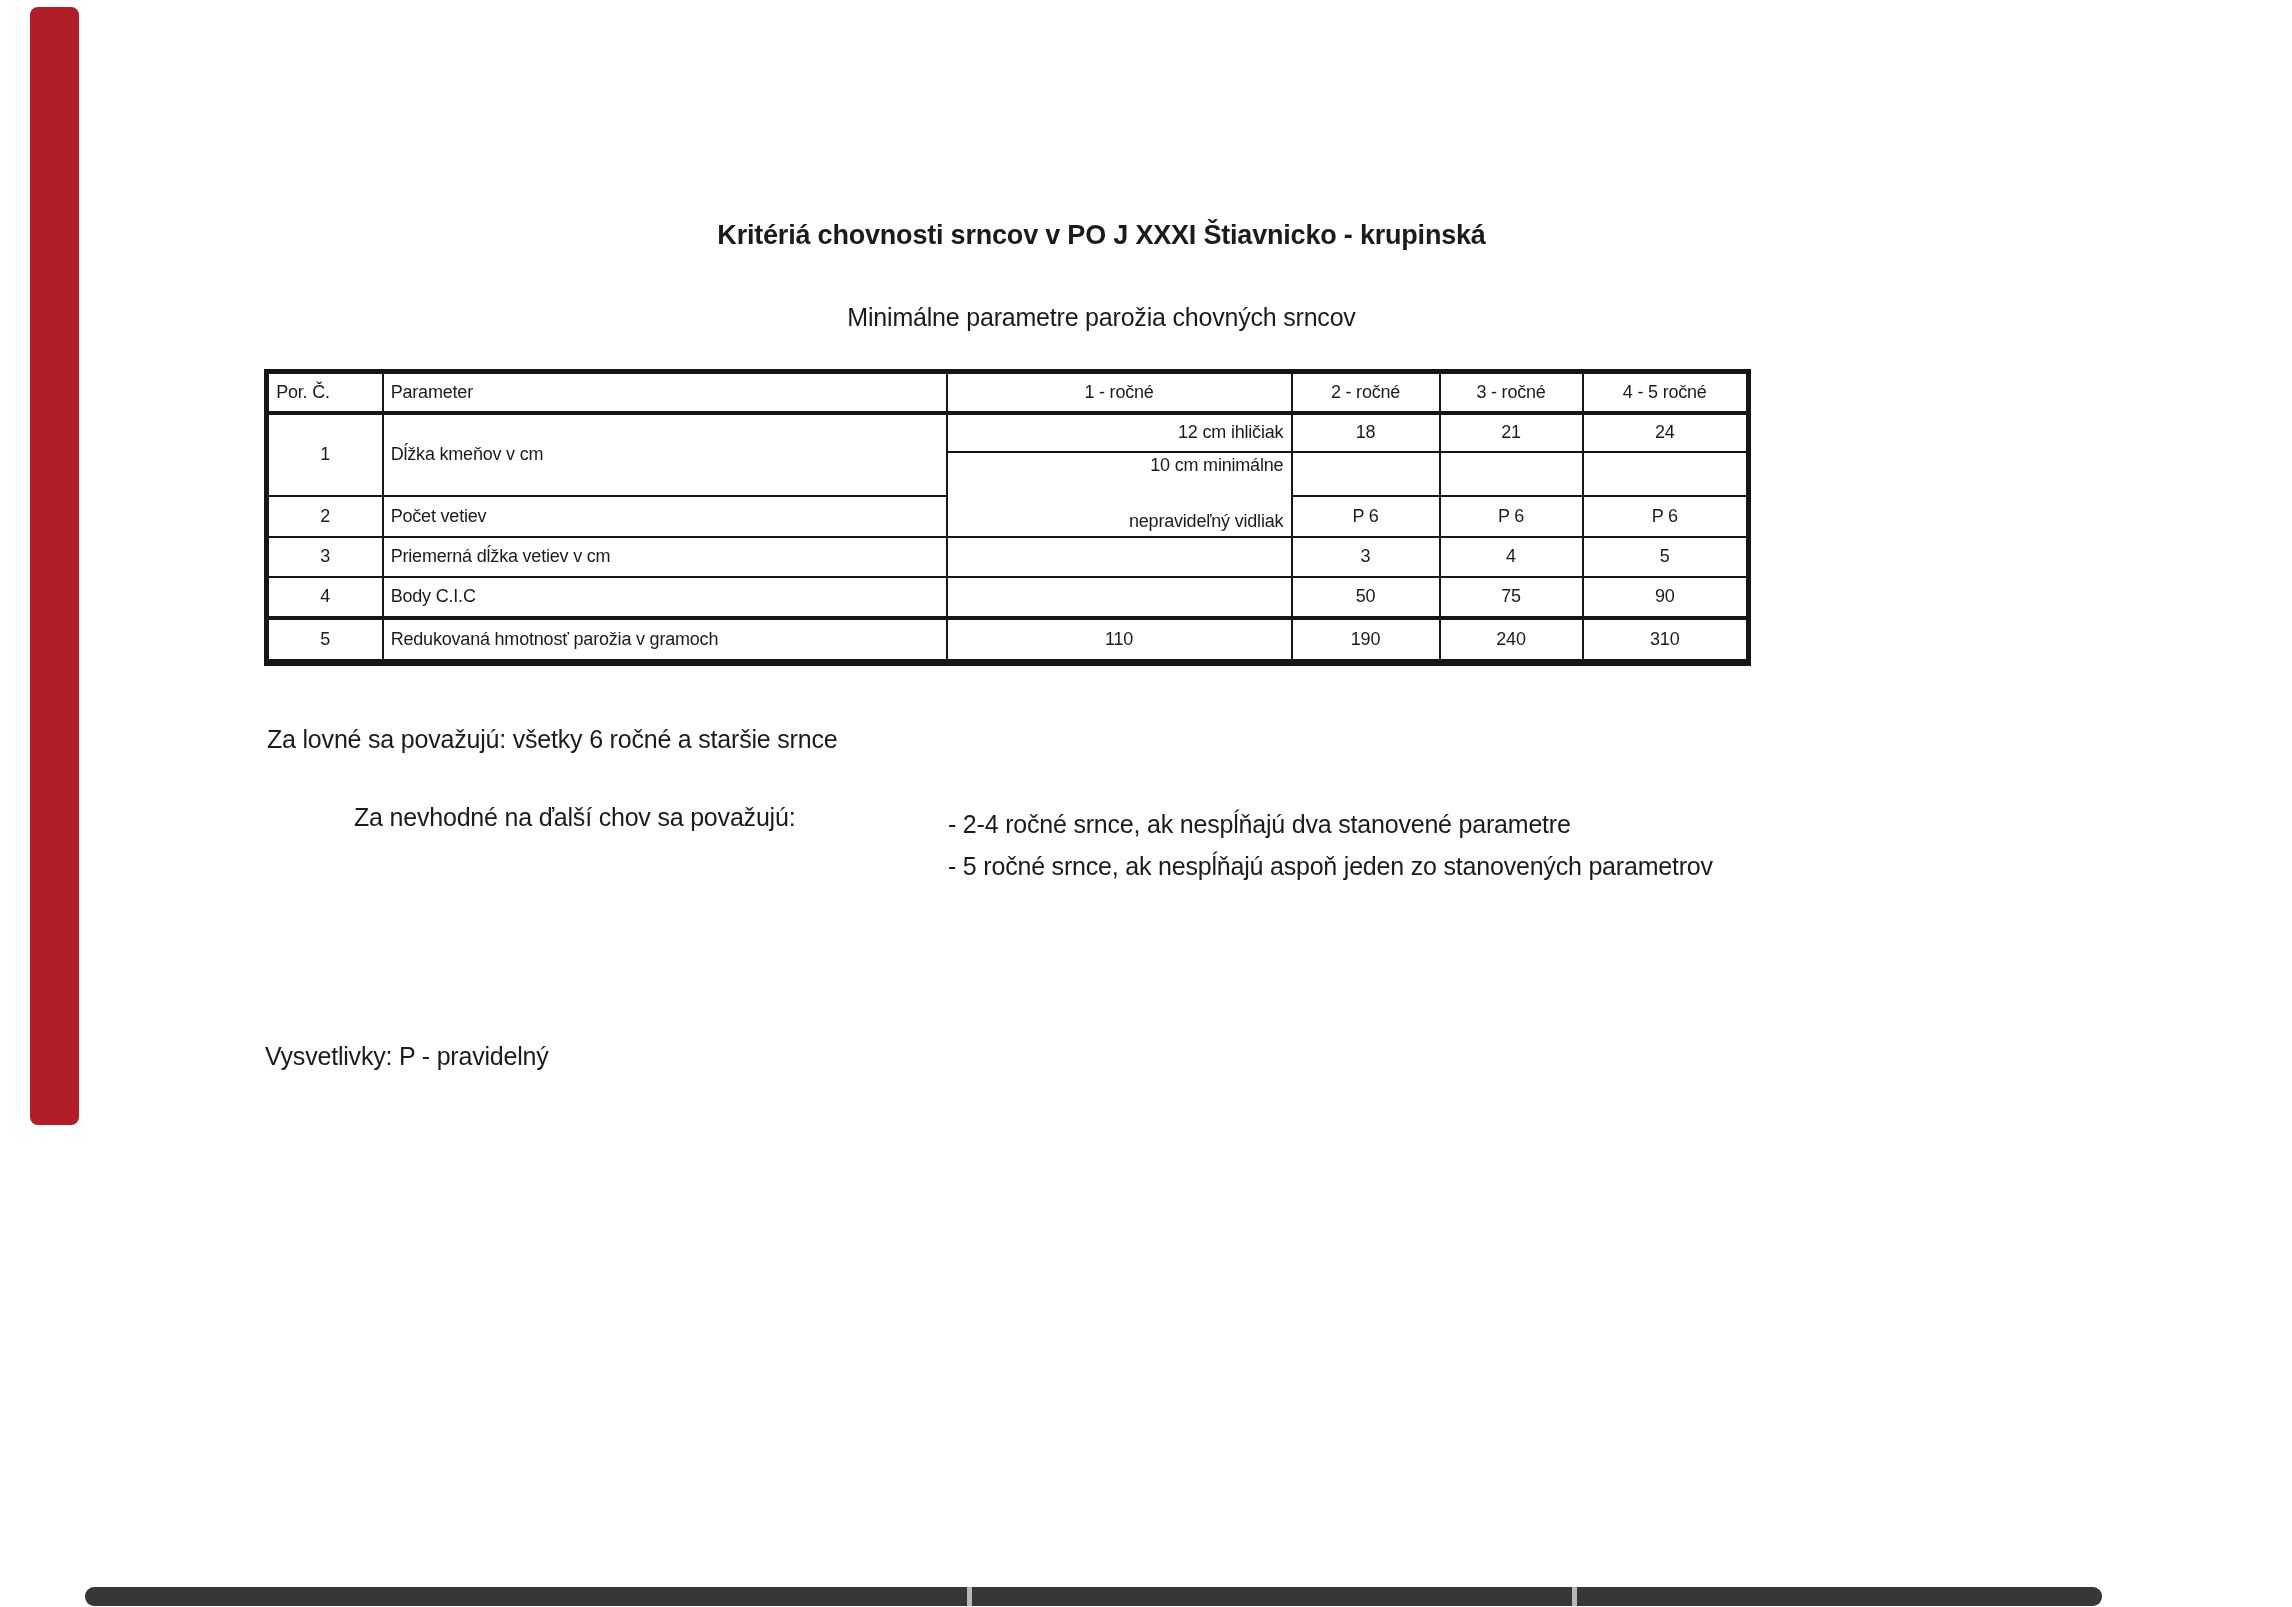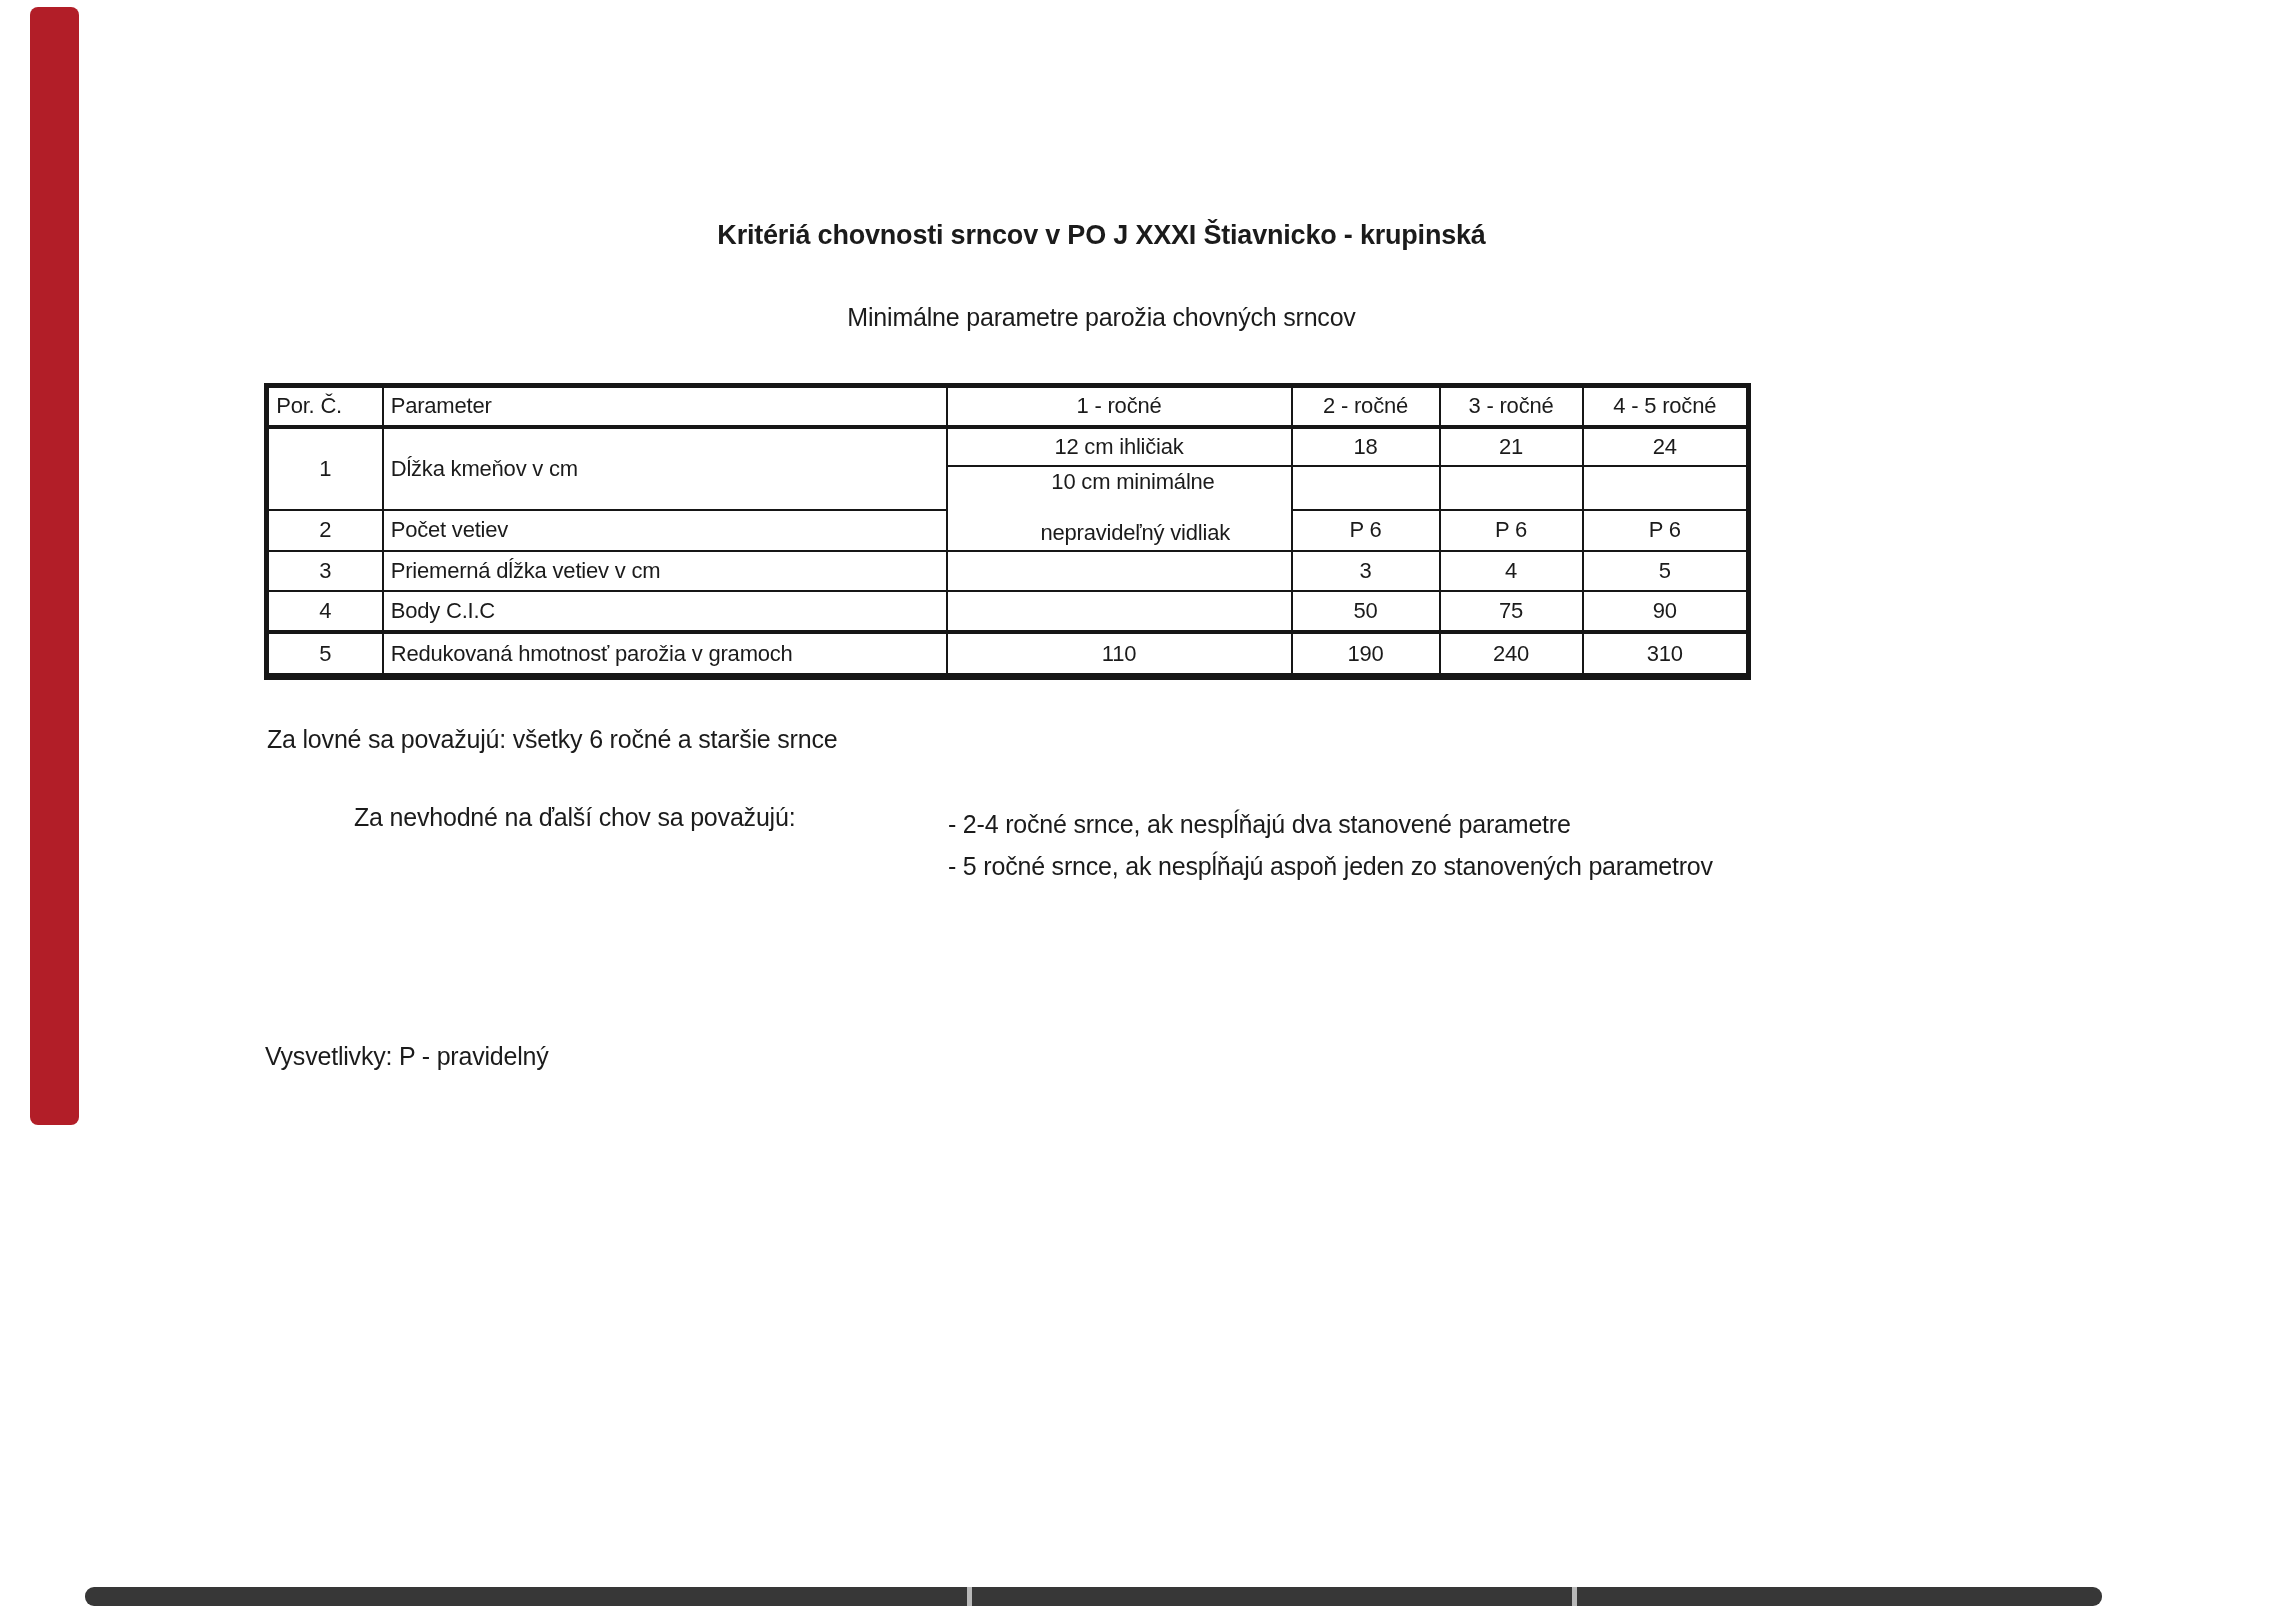--- a/index.html
+++ b/index.html
@@ -34,38 +34,38 @@
     text-align:center;
     font-size:27px; font-weight:bold; letter-spacing:-0.2px;
   }
   .subtitle {
     position:absolute; top:303px; left:0; width:2203px;
     text-align:center;
     font-size:25px; letter-spacing:-0.2px;
   }
 
   table.criteria {
-    position:absolute; left:264px; top:383px;
+    position:absolute; left:264px; top:369px;
     width:1482px;
     border-collapse:collapse; table-layout:fixed;
-    font-size:22px; letter-spacing:-0.2px;
+    font-size:18px; letter-spacing:-0.2px;
     border:5.4px solid #161616;
     border-bottom-width:7.2px;
   }
   table.criteria td, table.criteria th {
     border:2.7px solid #161616;
     padding:0 7.2px;
     font-weight:normal;
     vertical-align:middle;
     overflow:hidden;
   }
   tr.hdr th { border-bottom-width:4.5px; }
   .c-num   { text-align:center; }
   .c-param { text-align:left; }
-  .c-y1    { text-align:center; }
+  .c-y1    { text-align:right; }
   .c-y1-center { text-align:center; }
   .c-yr    { text-align:center; }
   th.c-num, th.c-param { text-align:left; }
   th.c-y1, th.c-yr { text-align:center; }
   .b-right-thick { border-right-width:4.5px; }
   .b-right-med   { border-right-width:3.6px; }
   tr.row-last td { border-top-width:4.5px; }
   .twoline {
     display:flex; flex-direction:column; justify-content:space-between;
     height:77px; padding:2.7px 0 3.6px 0;margin-left:28px;

